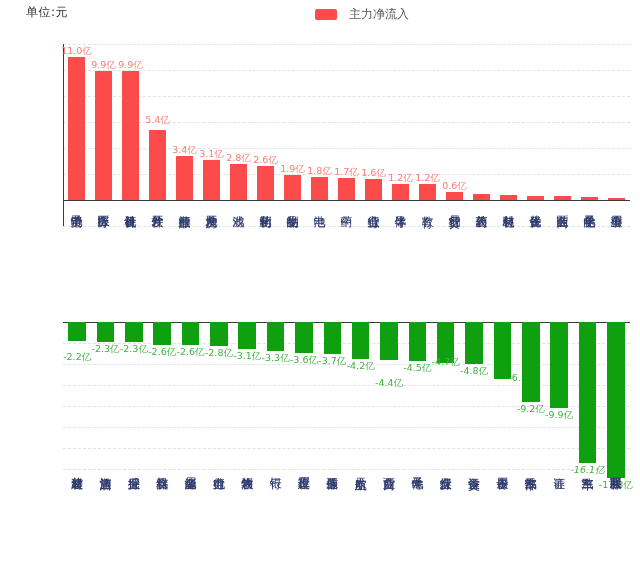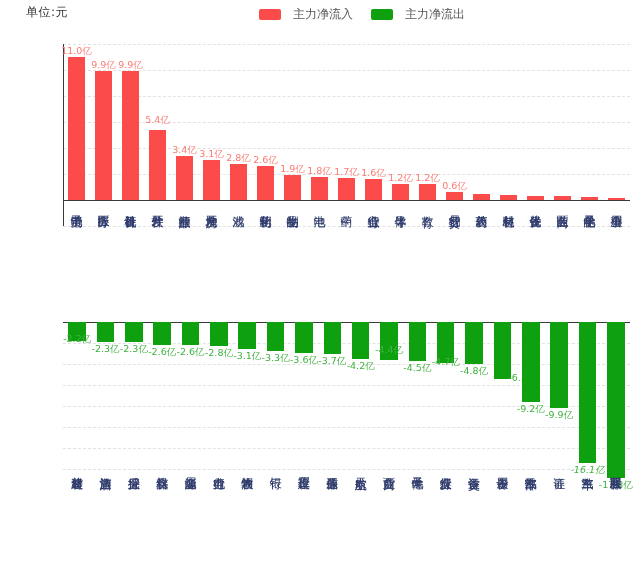--- a/index.html
+++ b/index.html
@@ -61,24 +61,20 @@
 <body>
 
 <div id="root">
 
   <div class="unit-label">单位:元</div>
 
   <div class="legend">
     <div class="legend-item">
       <span class="legend-swatch" style="background: rgb(251, 75, 75);"></span>
       <span class="legend-text">主力净流入</span>
-    </div>
-    <div class="legend-item">
-      <span class="legend-swatch" style="background: rgb(15, 160, 15);"></span>
-      <span class="legend-text">主力净流出</span>
     </div>
   </div>
 
   <div class="chart" id="chart-inflow">
     <div class="plot" id="plot-inflow">
         <div class="gridline" style="left: 63px; width: 567px; top: 18px;"></div>
         <div class="gridline" style="left: 63px; width: 567px; top: 44px;"></div>
         <div class="gridline" style="left: 63px; width: 567px; top: 70px;"></div>
         <div class="gridline" style="left: 63px; width: 567px; top: 96px;"></div>
         <div class="gridline" style="left: 63px; width: 567px; top: 122px;"></div>
@@ -152,21 +148,21 @@
         <div class="gridline" style="left: 63px; width: 567px; top: 26px;"></div>
         <div class="gridline" style="left: 63px; width: 567px; top: 46.9684px;"></div>
         <div class="gridline" style="left: 63px; width: 567px; top: 67.9368px;"></div>
         <div class="gridline" style="left: 63px; width: 567px; top: 88.9053px;"></div>
         <div class="gridline" style="left: 63px; width: 567px; top: 109.874px;"></div>
         <div class="gridline" style="left: 63px; width: 567px; top: 130.842px;"></div>
         <div class="gridline" style="left: 63px; width: 567px; top: 151.811px;"></div>
         <div class="gridline" style="left: 63px; width: 567px; top: 172.779px;"></div>
         <div class="axisline" style="left: 63px; width: 567px; top: 26px;"></div>
         <div class="bar" title="装修建材 -2.2亿" style="background: rgb(15, 160, 15); left: 68.3865px; width: 17.577px; top: 26px; height: 19.2211px;"></div>
-        <div class="bar-value" style="color: rgb(63, 178, 63); left: 77.175px; top: 37px;">-2.2亿</div>
+        <div class="bar-value" style="color: rgb(63, 178, 63); left: 77.175px; top: 55px;">-2.2亿</div>
         <div class="cat-label" style="left: 77.175px; top: 172px;">装修建材</div>
         <div class="bar" title="旅游酒店 -2.3亿" style="background: rgb(15, 160, 15); left: 96.7365px; width: 17.577px; top: 26px; height: 20.0947px;"></div>
         <div class="bar-value" style="color: rgb(63, 178, 63); left: 105.525px; top: 47.0947px;">-2.3亿</div>
         <div class="cat-label" style="left: 105.525px; top: 172px;">旅游酒店</div>
         <div class="bar" title="采掘行业 -2.3亿" style="background: rgb(15, 160, 15); left: 125.087px; width: 17.577px; top: 26px; height: 20.0947px;"></div>
         <div class="bar-value" style="color: rgb(63, 178, 63); left: 133.875px; top: 47.0947px;">-2.3亿</div>
         <div class="cat-label" style="left: 133.875px; top: 172px;">采掘行业</div>
         <div class="bar" title="食品饮料 -2.6亿" style="background: rgb(15, 160, 15); left: 153.436px; width: 17.577px; top: 26px; height: 22.7158px;"></div>
         <div class="bar-value" style="color: rgb(63, 178, 63); left: 162.225px; top: 49.7158px;">-2.6亿</div>
         <div class="cat-label" style="left: 162.225px; top: 172px;">食品饮料</div>
@@ -185,21 +181,21 @@
         <div class="bar" title="工程建设 -3.6亿" style="background: rgb(15, 160, 15); left: 295.187px; width: 17.577px; top: 26px; height: 31.4526px;"></div>
         <div class="bar-value" style="color: rgb(63, 178, 63); left: 303.975px; top: 58.4526px;">-3.6亿</div>
         <div class="cat-label" style="left: 303.975px; top: 172px;">工程建设</div>
         <div class="bar" title="通信服务 -3.7亿" style="background: rgb(15, 160, 15); left: 323.536px; width: 17.577px; top: 26px; height: 32.3263px;"></div>
         <div class="bar-value" style="color: rgb(63, 178, 63); left: 332.325px; top: 59.3263px;">-3.7亿</div>
         <div class="cat-label" style="left: 332.325px; top: 172px;">通信服务</div>
         <div class="bar" title="航天航空 -4.2亿" style="background: rgb(15, 160, 15); left: 351.887px; width: 17.577px; top: 26px; height: 36.6947px;"></div>
         <div class="bar-value" style="color: rgb(63, 178, 63); left: 360.675px; top: 63.6947px;">-4.2亿</div>
         <div class="cat-label" style="left: 360.675px; top: 172px;">航天航空</div>
         <div class="bar" title="商业百货 -4.4亿" style="background: rgb(15, 160, 15); left: 380.236px; width: 17.577px; top: 26px; height: 38.4421px;"></div>
-        <div class="bar-value" style="color: rgb(63, 178, 63); left: 389.025px; top: 48px;">-4.4亿</div>
+        <div class="bar-value" style="color: rgb(63, 178, 63); left: 389.025px; top: 81px;">-4.4亿</div>
         <div class="cat-label" style="left: 389.025px; top: 172px;">商业百货</div>
         <div class="bar" title="电子元件 -4.5亿" style="background: rgb(15, 160, 15); left: 408.587px; width: 17.577px; top: 26px; height: 39.3158px;"></div>
         <div class="bar-value" style="color: rgb(63, 178, 63); left: 417.375px; top: 66.3158px;">-4.5亿</div>
         <div class="cat-label" style="left: 417.375px; top: 172px;">电子元件</div>
         <div class="bar" title="煤炭行业 -4.7亿" style="background: rgb(15, 160, 15); left: 436.937px; width: 17.577px; top: 26px; height: 41.0632px;"></div>
         <div class="bar-value" style="color: rgb(63, 178, 63); left: 445.725px; top: 60px;">-4.7亿</div>
         <div class="cat-label" style="left: 445.725px; top: 172px;">煤炭行业</div>
         <div class="bar" title="交运设备 -4.8亿" style="background: rgb(15, 160, 15); left: 465.286px; width: 17.577px; top: 26px; height: 41.9368px;"></div>
         <div class="bar-value" style="color: rgb(63, 178, 63); left: 474.075px; top: 68.9368px;">-4.8亿</div>
         <div class="cat-label" style="left: 474.075px; top: 172px;">交运设备</div>

